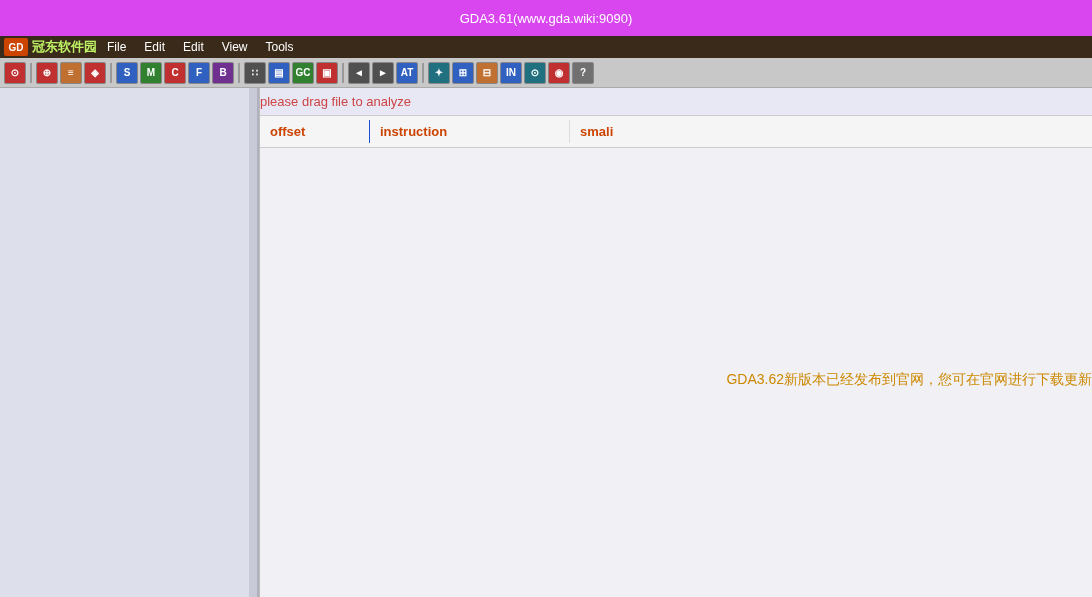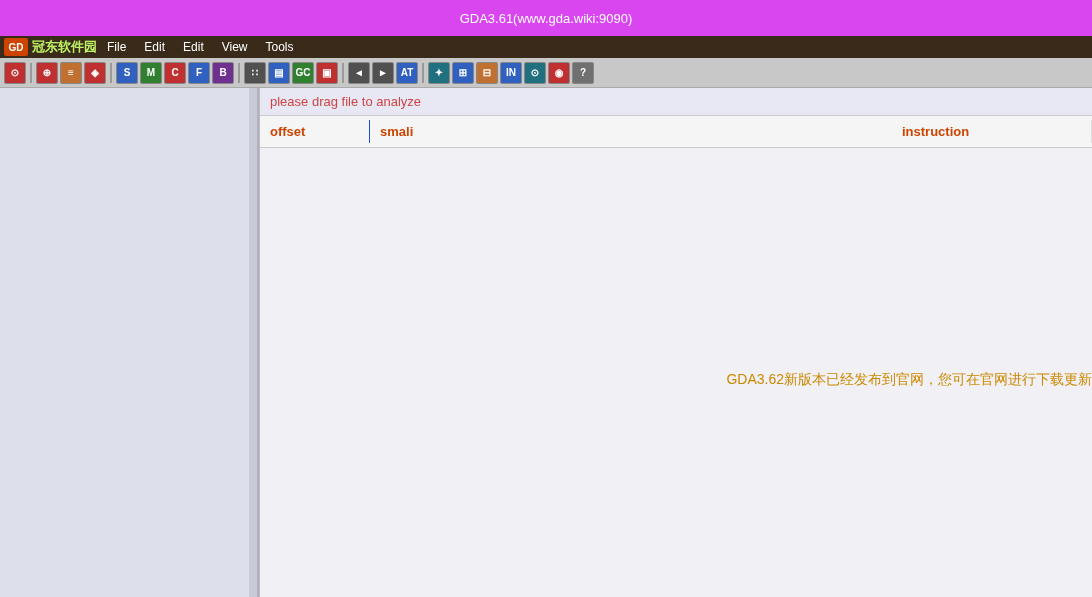--- a/index.html
+++ b/index.html
@@ -98,21 +98,21 @@
     #right-content {
       flex: 1;
       display: flex;
       flex-direction: column;
       background: #f0f0f5;
     }
 
     
     #drag-notice {
       background: #e8e8f5;
-      padding: 6px 10px;
+      padding: 6px 0;
       border-bottom: 1px solid #ccc;
       color: #cc4444;
       font-size: 13px;
     }
 
     
     #column-headers {
       display: flex;
       background: #f5f5f5;
       border-bottom: 1px solid #ccc;
@@ -225,22 +225,22 @@
   </div>
 
   <div id="right-content">
 
     <div id="drag-notice">
       <span>please drag file to analyze</span>
     </div>
 
     <div id="column-headers">
       <div class="col-header col-offset">offset</div>
+      <div class="col-header col-instruction">instruction</div>
       <div class="col-header col-smali">smali</div>
-      <div class="col-header col-instruction">instruction</div>
     </div>
 
     <div id="content-area">
       <div id="update-notice">GDA3.62新版本已经发布到官网，您可在官网进行下载更新</div>
     </div>
 
   </div>
 </div>
 
 </body></html>

